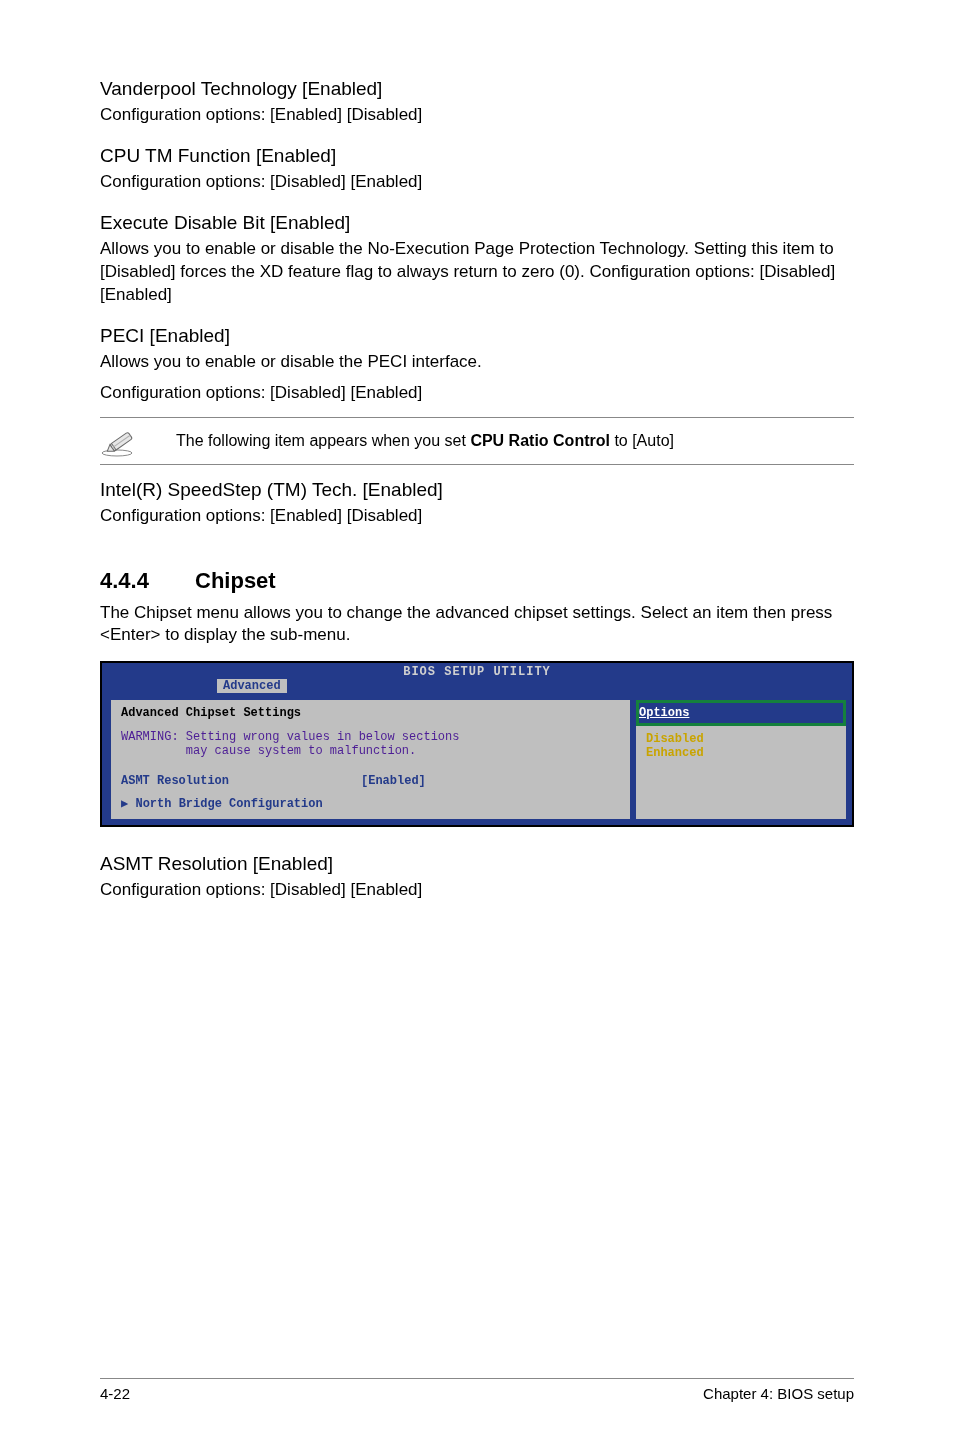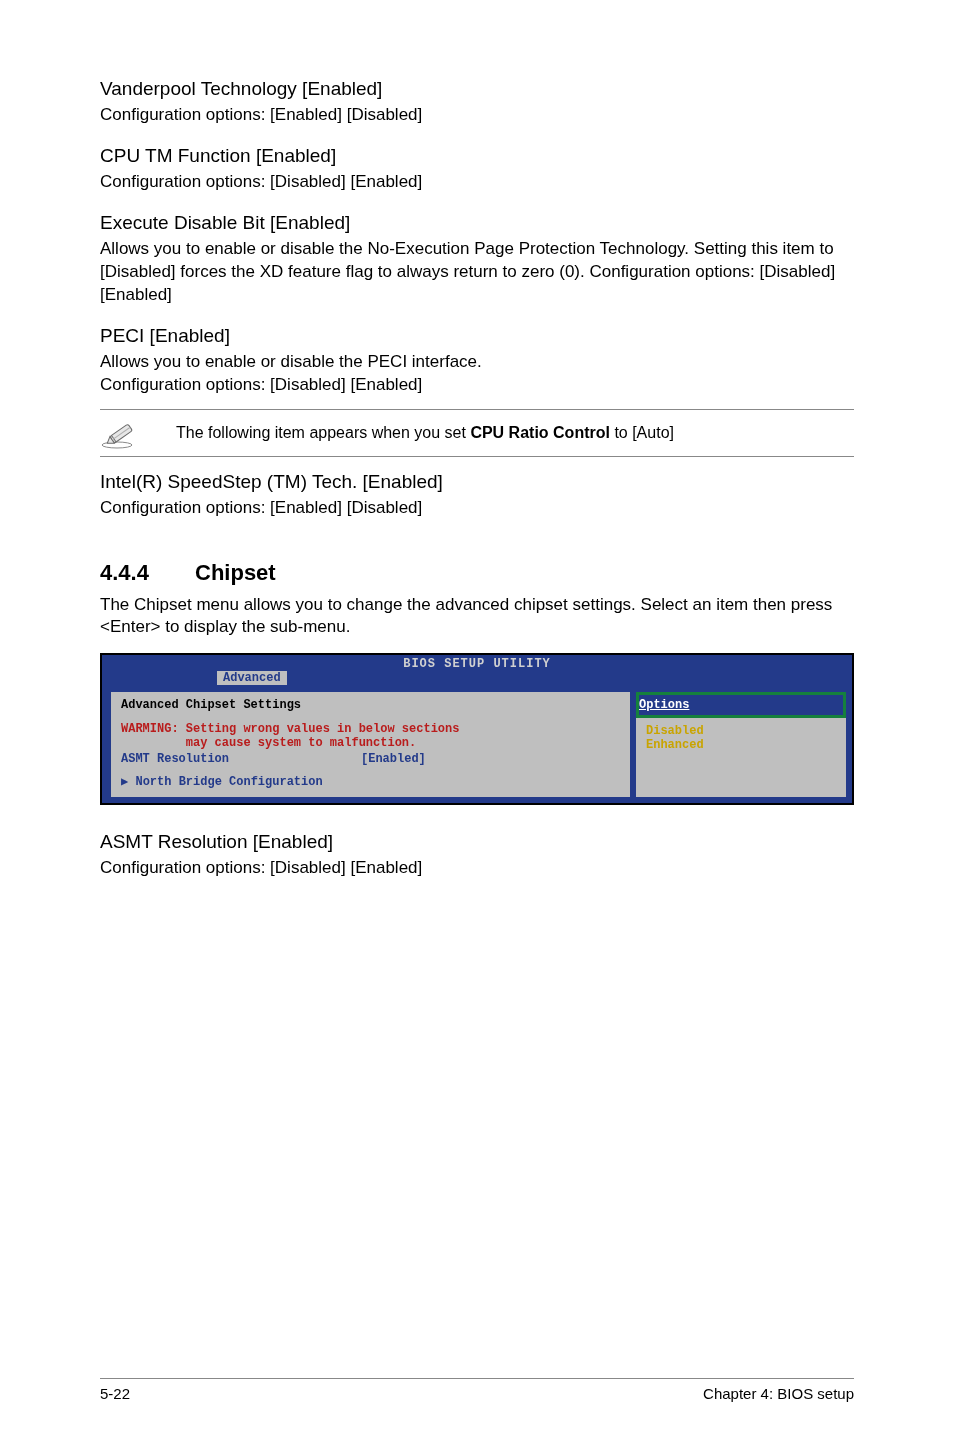--- a/index.html
+++ b/index.html
@@ -85,23 +85,23 @@
     margin: 6px 0 0 0;
     border-left: 3px solid #233a8a;
     position: relative;
   }
   .bios-left-title {
     color: #000;
     font-weight: bold;
     margin-bottom: 10px;
   }
   .bios-warn {
-    color: #b91c1c;
-    font-weight: bold;
-    margin-bottom: 2px;
+    color: #4c1d95;
+    font-weight: normal;
+    margin-bottom: 16px;
     white-space: pre;
   }
   .bios-row {
     color: #233a8a;
     font-weight: bold;
     display: flex;
     margin-bottom: 8px;
   }
   .bios-row .k { width: 240px; }
   .bios-sub {
@@ -150,21 +150,21 @@
 <h3 class="bold-heading">Vanderpool Technology [Enabled]</h3>
 <p class="body">Configuration options: [Enabled] [Disabled]</p>
 
 <h3 class="bold-heading">CPU TM Function [Enabled]</h3>
 <p class="body">Configuration options: [Disabled] [Enabled]</p>
 
 <h3 class="bold-heading">Execute Disable Bit [Enabled]</h3>
 <p class="body">Allows you to enable or disable the No-Execution Page Protection Technology. Setting this item to [Disabled] forces the XD feature flag to always return to zero (0). Configuration options: [Disabled] [Enabled]</p>
 
 <h3 class="bold-heading">PECI [Enabled]</h3>
-<p class="body" style="margin-bottom:0">Allows you to enable or disable the PECI interface.</p>
+<p class="body" style="margin-bottom:8px">Allows you to enable or disable the PECI interface.</p>
 <p class="body">Configuration options: [Disabled] [Enabled]</p>
 
 <div class="note-row">
   <span class="note-icon">
     <svg width="44" height="34" viewBox="0 0 44 34">
       <ellipse cx="17" cy="29" rx="15" ry="3" fill="none" stroke="#8a8a8a" stroke-width="1"></ellipse>
       <g transform="rotate(-35 22 17)">
         <rect x="10" y="13" width="22" height="8" rx="2" fill="#e7e7e7" stroke="#6a6a6a"></rect>
         <path d="M10 13 L4 17 L10 21 Z" fill="#e7e7e7" stroke="#6a6a6a"></path>
         <line x1="12" y1="13" x2="12" y2="21" stroke="#6a6a6a"></line>
@@ -206,15 +206,15 @@
         <div class="bios-opt" style="padding-top:0">Enhanced</div>
       </div>
     </div>
   </div>
 </div>
 
 <h3 class="bold-heading" style="margin-top:26px">ASMT Resolution [Enabled]</h3>
 <p class="body">Configuration options: [Disabled] [Enabled]</p>
 
 <div class="footer">
-  <span>5-22</span>
+  <span>4-22</span>
   <span>Chapter 4: BIOS setup</span>
 </div>
 
 </body></html>

